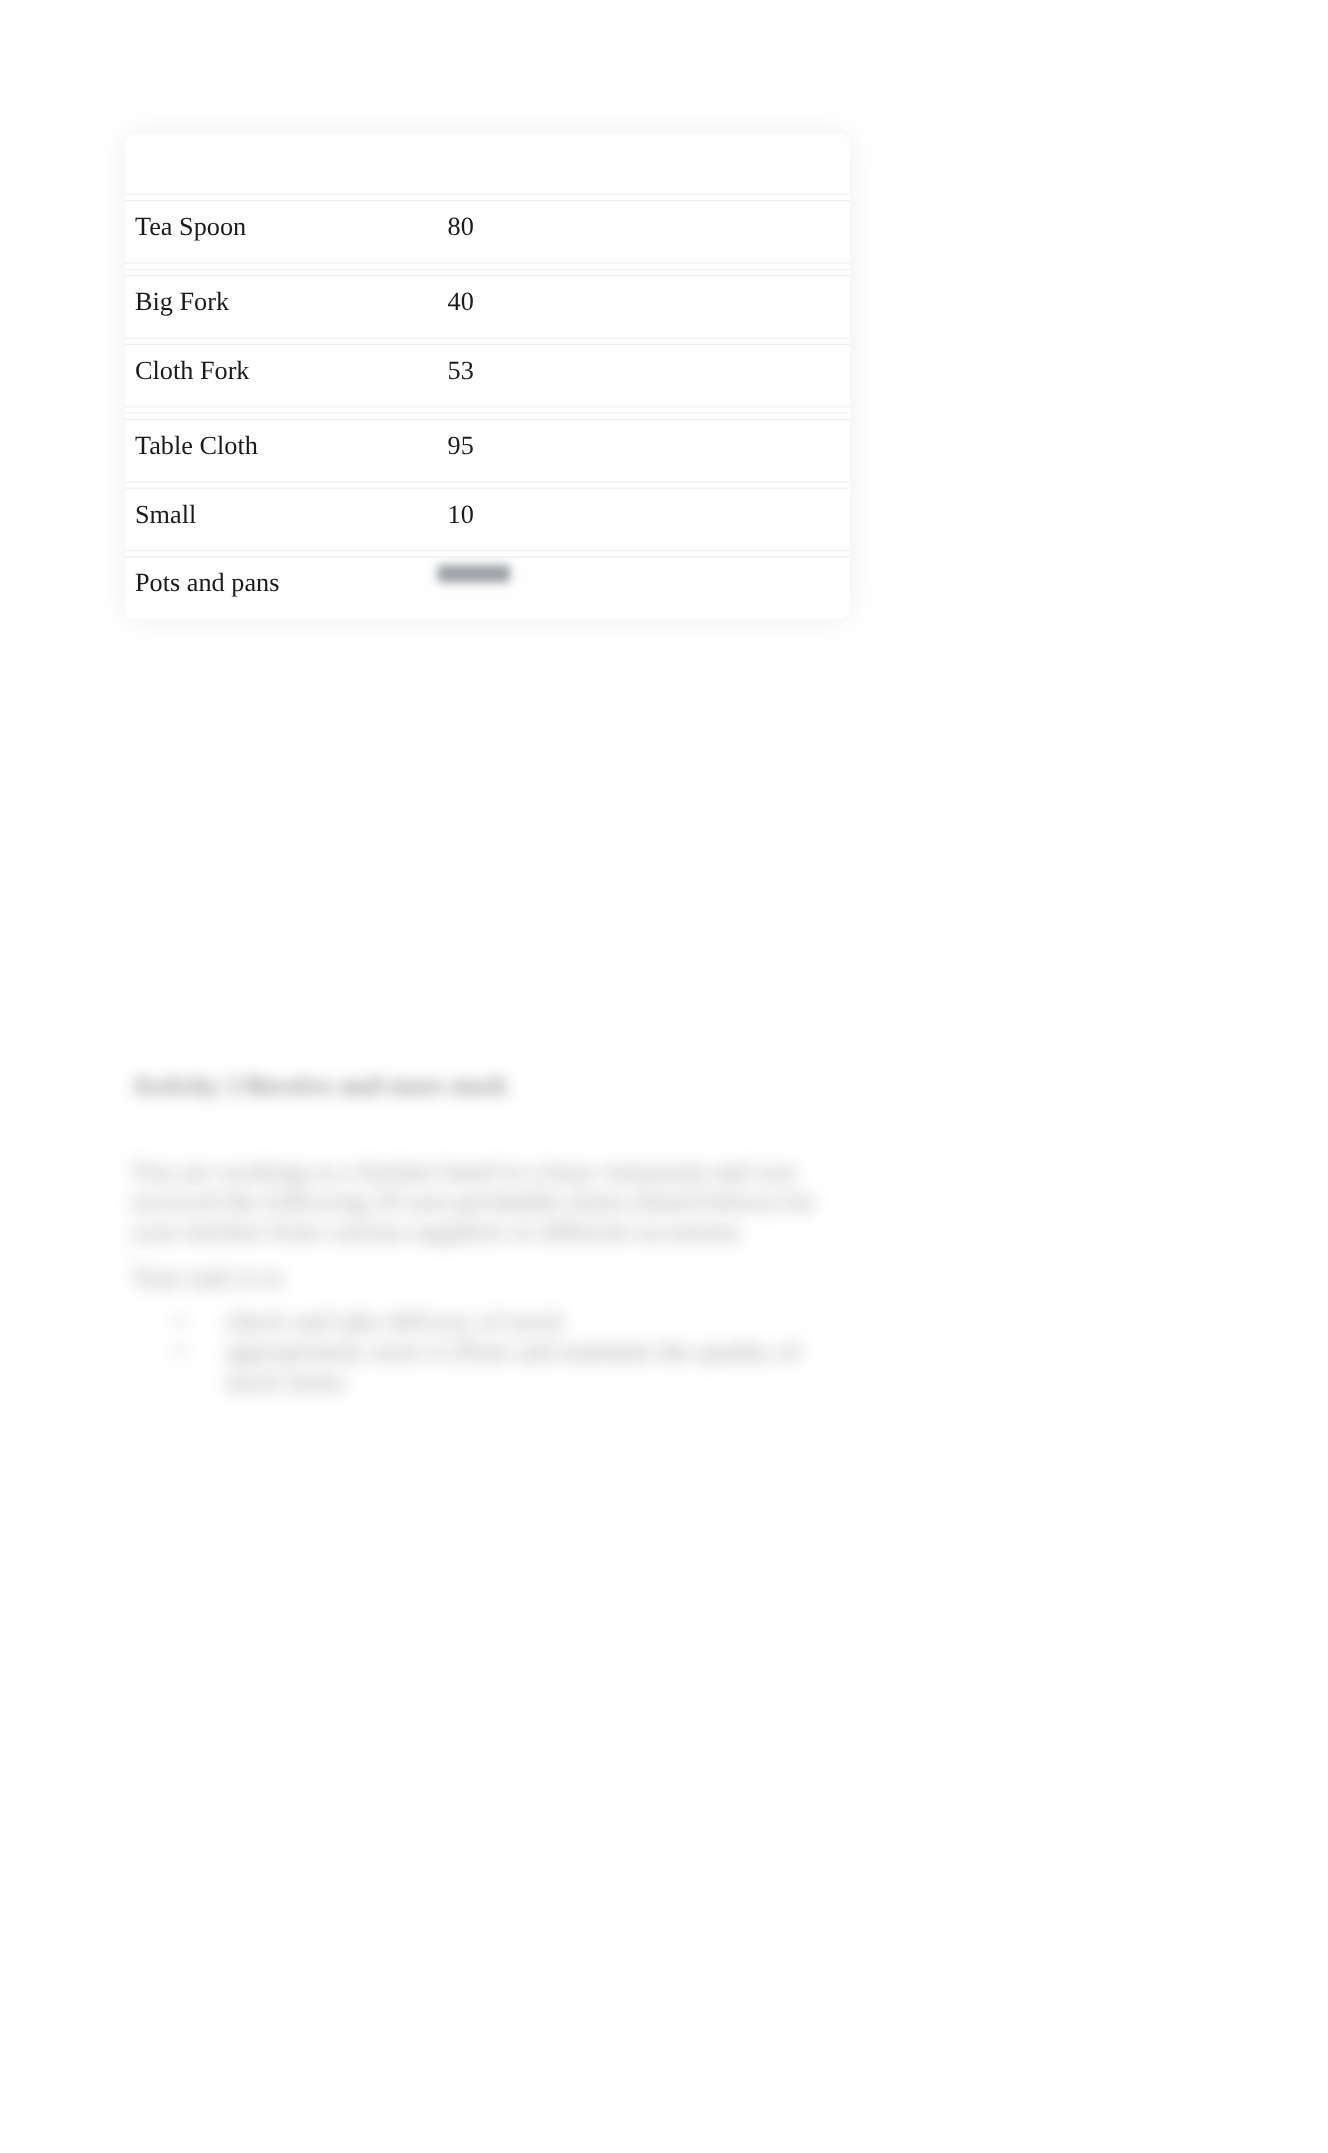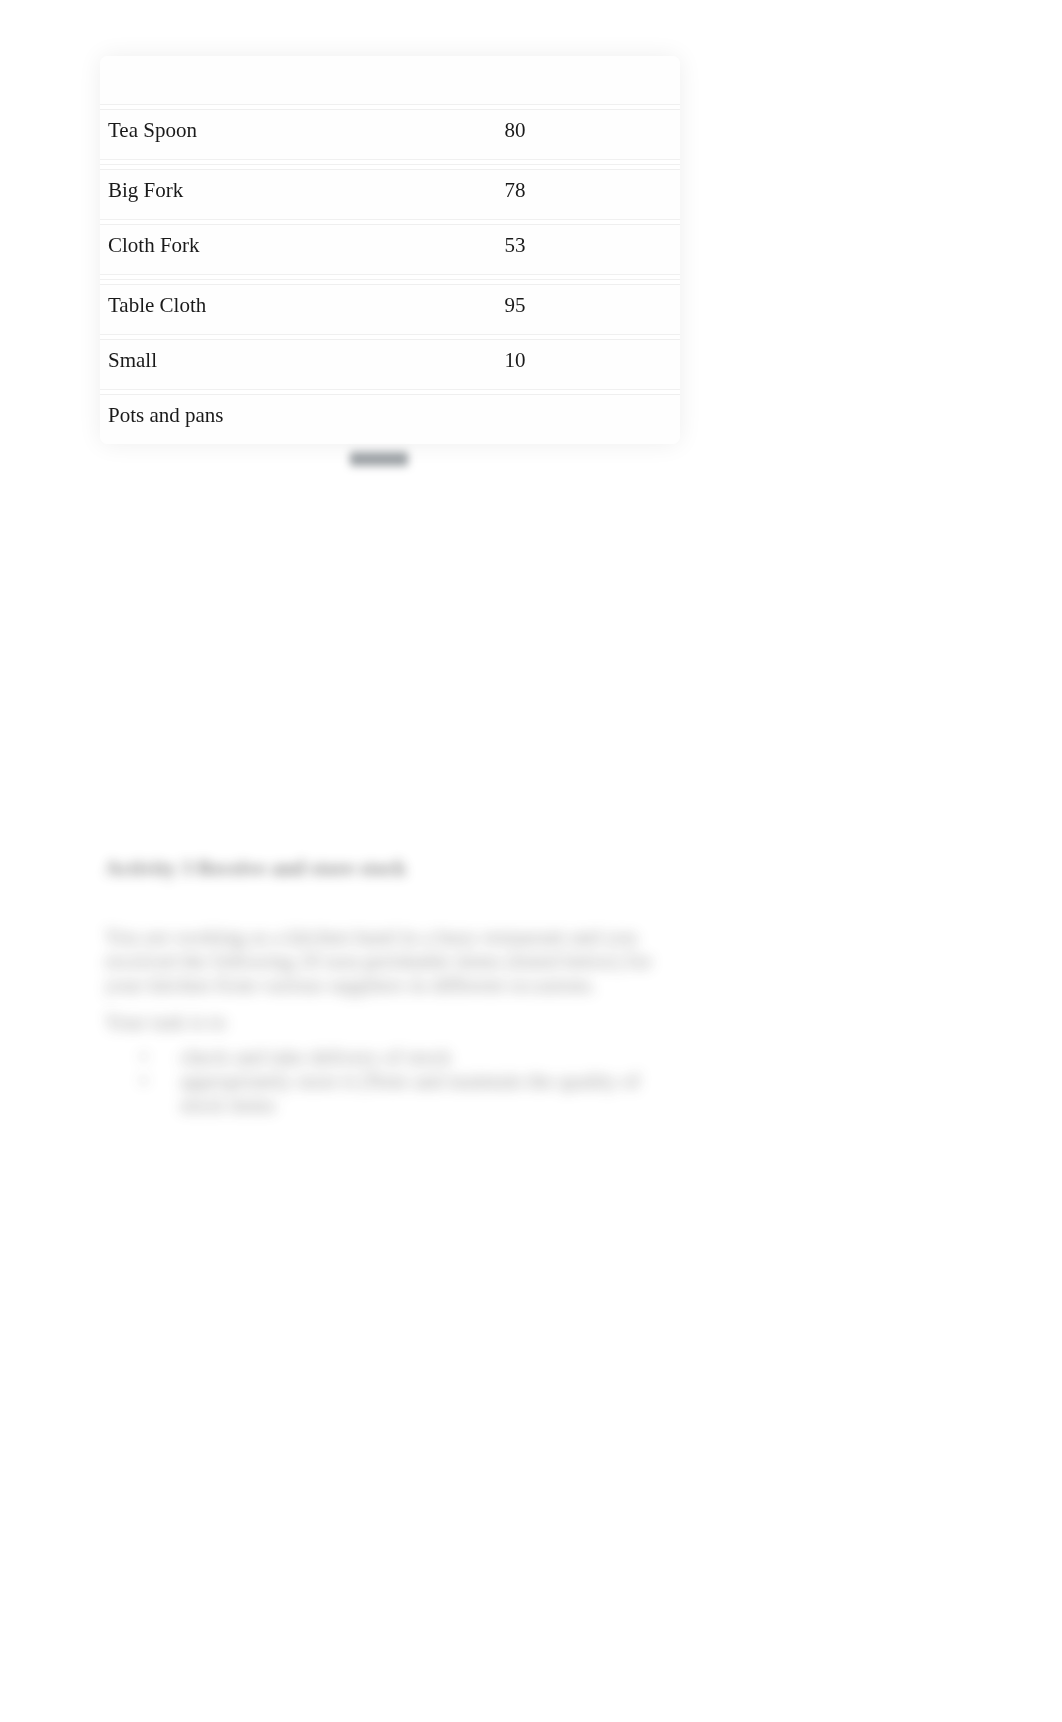--- a/index.html
+++ b/index.html
@@ -8,21 +8,21 @@
       box-sizing: border-box;
     }
     body {
       width: 1062px;
       height: 1722px;
       background: #ffffff;
       font-family: "Times New Roman", Times, serif;
       position: relative;
     }
     .page-container {
-      padding: 56px 100px 0 100px;
+      padding: 107px 100px 0 100px;
     }
     .table-wrapper {
       width: 580px;
       border-radius: 8px;
       box-shadow: 0 0 25px rgba(0,0,0,0.07);
       overflow: hidden;
     }
     table {
       width: 100%;
       border-collapse: collapse;
@@ -32,21 +32,20 @@
       font-size: 21px;
       color: #1a1a1a;
       vertical-align: top;
     }
     .col-item {
       width: 250px;
       padding: 8px 8px 16px 8px;
     }
     .col-qty {
       padding: 8px 8px 16px 8px;
-      text-align: center;
     }
     .header-row td {
       height: 48px;
       padding: 8px;
     }
     .divider td {
       padding: 0;
       height: 5px;
       background: #ffffff;
       border-top: 1px solid rgba(0,0,0,0.06);
@@ -136,21 +135,21 @@
       <tr class="divider">
             <td colspan="2"></td>
           </tr>
 
       <tr class="divider">
             <td colspan="2"></td>
           </tr>
 
       <tr>
         <td class="col-item">Big Fork</td>
-        <td class="col-qty">78</td>
+        <td class="col-qty">40</td>
       </tr>
       <tr class="divider">
             <td colspan="2"></td>
           </tr>
 
       <tr>
         <td class="col-item">Cloth Fork</td>
         <td class="col-qty">53</td>
       </tr>
       <tr class="divider">

